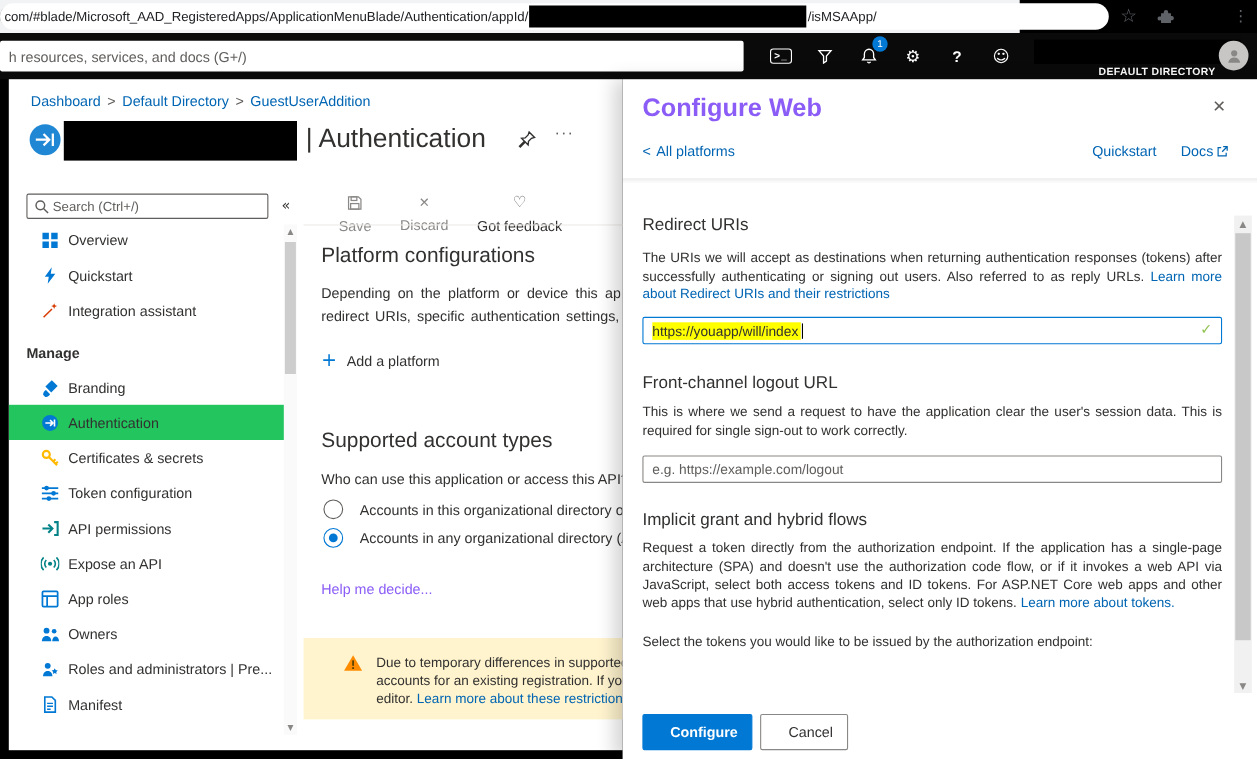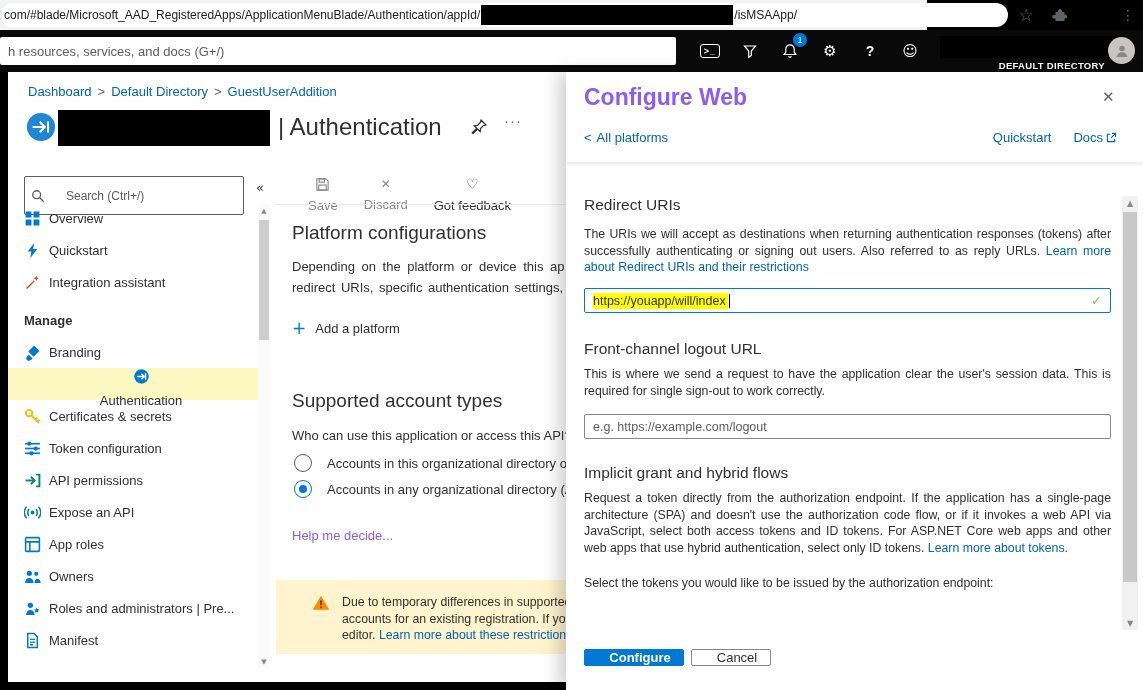--- a/index.html
+++ b/index.html
@@ -33,31 +33,31 @@
   .portal-left { position:absolute; left:8px; top:72px; width:558px; height:610px; background:#fff; overflow:hidden; }
   .breadcrumb { position:absolute; left:20px; top:12px; font-size:13px; white-space:nowrap; }
   .crumb { color:#0065b3; cursor:pointer; text-decoration:none; }
   .crumb-sep { color:#605e5c; margin:0 6px; }
   .app-icon { position:absolute; left:18px; top:40px; width:30px; height:30px; }
   .title-redact { position:absolute; left:50px; top:38px; width:212px; height:36px; background:#000; }
   .page-title { position:absolute; left:270px; top:38px; font-size:24px; line-height:34px; font-weight:400; color:#323130; white-space:nowrap; }
   .pin-btn { position:absolute; left:462px; top:46px; width:20px; height:20px; cursor:pointer; }
   .header-ellipsis { position:absolute; left:496px; top:40px; font-size:15px; color:#605e5c; letter-spacing:1px; cursor:pointer; }
 
-  .sb-search { position:absolute; left:16px; top:104px; width:220px; height:39px; border:1px solid #605e5c; border-radius:2px; background:#fff; display:flex; align-items:center; padding:0 6px; gap:21px; }
+  .sb-search { position:absolute; left:16px; top:104px; width:220px; height:23px; border:1px solid #605e5c; border-radius:2px; background:#fff; display:flex; align-items:center; padding:0 6px; gap:3px; }
   .sb-search input { border:none; flex:1; font-size:12px; min-width:0; }
   .collapse-btn { position:absolute; left:242px; top:104px; width:20px; height:23px; display:flex; align-items:center; justify-content:center; font-size:13px; color:#323130; cursor:pointer; }
 
   .sb-scroll { position:absolute; left:250px; top:132px; width:12px; height:464px; background:#fafafa; }
   .scroll-arrow { width:100%; height:13px; display:flex; align-items:center; justify-content:center; font-size:7px; color:#8a8886; cursor:pointer; }
   .sb-thumb { position:absolute; left:1px; top:16px; width:10px; height:120px; background:#cdcdcd; cursor:pointer; }
 
   .nav { position:absolute; left:0; top:130px; width:250px; }
-  .nav-item { height:32px; display:flex; align-items:center; padding-left:16px; gap:8px; font-size:13px; color:#323130; cursor:pointer; white-space:nowrap; }
-  .nav-item.selected { background:#fef9c3;flex-direction:column; }
+  .nav-item { height:32px; display:flex; align-items:center; padding-left:29px; gap:8px; font-size:13px; color:#323130; cursor:pointer; white-space:nowrap; }
+  .nav-item.selected { background:#22c55e; }
   .nav-header { height:32px; margin-top:6px; display:flex; align-items:center; padding-left:16px; font-size:13px; font-weight:bold; }
   .nicon { width:17px; height:17px; flex:none; }
 
   .toolbar { position:absolute; left:300px; top:104px; display:flex; gap:26px; align-items:center; }
   .tb-btn { display:flex; align-items:center; gap:6px; font-size:13px; cursor:pointer; white-space:nowrap;flex-direction:column; }
   .tb-muted { color:#8a8886; }
   .tb-normal { color:#323130; }
   .tb-x { color:#8a8886; font-size:12px; }
   .tb-heart { color:#605e5c; font-size:14px; }
   .toolbar-divider { position:absolute; left:268px; top:132px; width:290px; height:1px; background:#edebe9; }
@@ -106,21 +106,21 @@
   .logout-input { position:absolute; left:18px; top:342px; width:527px; height:25px; border:1px solid #8a8886; border-radius:2px; padding:0 8px; font-size:12.5px; color:#323130; background:#fff; }
   .implicit-h { top:392px; }
   .implicit-desc { top:418px; }
   .select-label { position:absolute; left:18px; top:504px; width:527px; font-size:12.3px; color:#323130; }
 
   .panel-scroll { position:absolute; left:556px; top:124px; width:16px; height:434px; background:#f1f1f1; }
   .panel-scroll .scroll-arrow { height:14px; font-size:8px; }
   .panel-scroll .down { position:absolute; bottom:0; left:0; }
   .p-thumb { position:absolute; left:1px; top:16px; width:14px; height:370px; background:#c8c8c8; cursor:pointer; }
 
-  .btn { position:absolute; top:577px; height:17px; display:flex; align-items:center; justify-content:center; font-size:13px; border-radius:2px; cursor:pointer;padding-left:12px; }
+  .btn { position:absolute; top:577px; height:33px; display:flex; align-items:center; justify-content:center; font-size:13px; border-radius:2px; cursor:pointer;padding-left:12px; }
   .btn-configure { left:18px; width:100px; background:#0078d4; border:1px solid #0078d4; color:#fff; font-weight:600; }
   .btn-cancel { left:125px; width:80px; background:#fff; border:1px solid #8a8886; color:#323130; }
 </style>
 </head>
 <body>
 
 <div class="browser-bar">
   <div class="omnibox">
     <span>com/#blade/Microsoft_AAD_RegisteredApps/ApplicationMenuBlade/Authentication/appId/</span>
     <span class="url-redact"></span>

